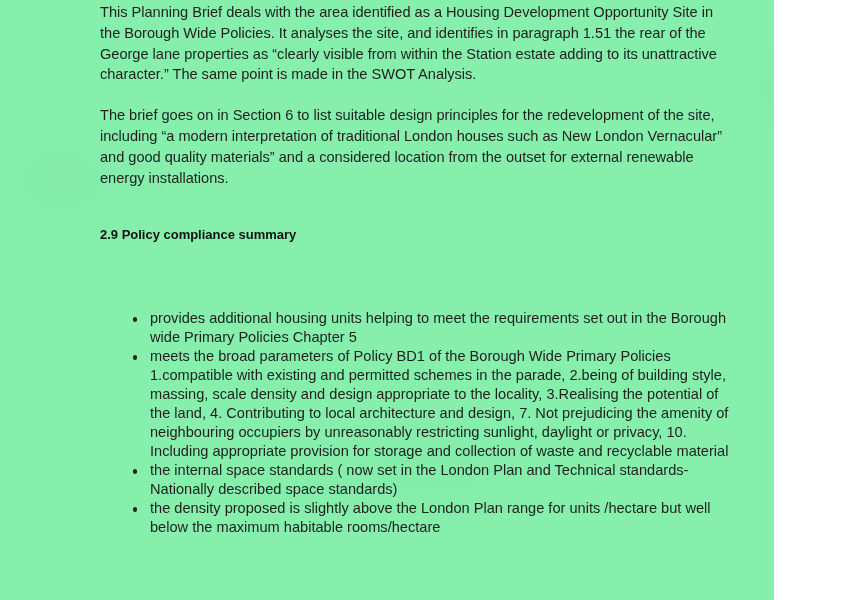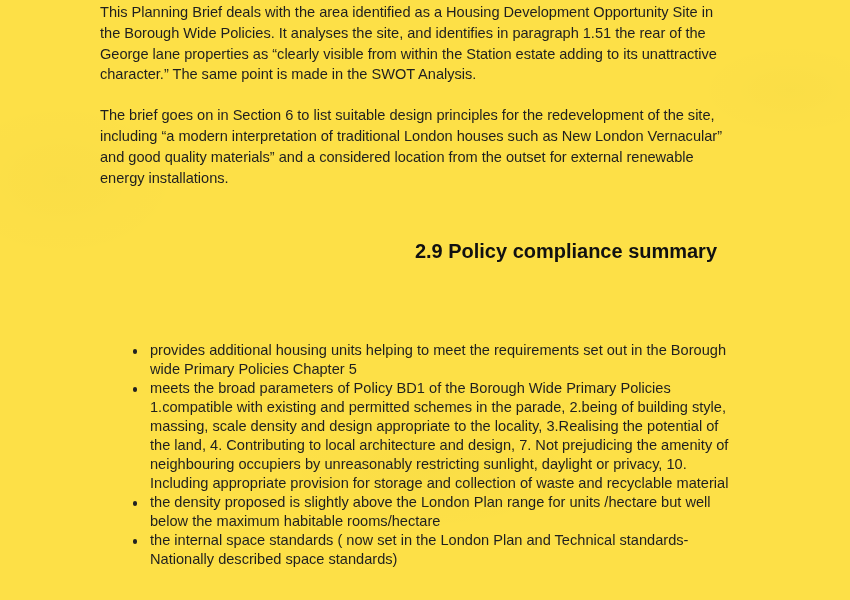--- a/index.html
+++ b/index.html
@@ -11,25 +11,25 @@
     width: 850px;
     height: 600px;
     background: #ffffff;
     font-family: "Liberation Sans", sans-serif;
     color: #1c1c1c;
     overflow: hidden;
   }
 
   .page {
     position: relative;
-    width: 850px;
+    width: 774px;
     height: 600px;
-    background: #fde047;
+    background: #86efac;
     box-sizing: border-box;
-    padding: 0 117px 0 100px;
+    padding: 0 42px 0 100px;
     overflow: hidden;
   }
 
   
   .scan-tint {
     position: absolute;
     inset: 0;
     pointer-events: none;
     background:
       radial-gradient(ellipse 180px 120px at 62px 180px, rgba(0,0,0,0.012), rgba(0,0,0,0) 70%),
@@ -50,27 +50,26 @@
     color: #1f1f1f;
     text-align: left;
   }
 
   .gap-para { height: 20px; }
   .gap-before-heading { height: 37px; }
   .gap-after-heading { height: 23px; }
   .gap-before-list { height: 20px; }
 
   h2.heading {
-    margin: 16px;
-    font-size: 20px;
+    margin: 0;
+    font-size: 13px;
     line-height: 20.8px;
     font-weight: bold;
     color: #111111;
     letter-spacing: -0.01px;
-    text-align: right;
   }
 
   ul.policy-list {
     margin: 0;
     padding: 0;
     list-style: none;
   }
 
   ul.policy-list > li {
     position: relative;
@@ -125,23 +124,23 @@
       <li>
         <span class="bullet-mark"></span>
         <span class="li-text">provides additional housing units helping to meet the requirements set out in the Borough wide Primary Policies Chapter 5</span>
       </li>
       <li>
         <span class="bullet-mark"></span>
         <span class="li-text">meets the broad parameters of Policy BD1 of the Borough Wide Primary Policies 1.compatible with existing and permitted schemes in the parade, 2.being of building style, massing, scale density and design appropriate to the locality, 3.Realising the potential of the land, 4. Contributing to local architecture and design, 7. Not prejudicing the amenity of neighbouring occupiers by unreasonably restricting sunlight, daylight or privacy, 10. Including appropriate provision for storage and collection of waste and recyclable material</span>
       </li>
       <li>
         <span class="bullet-mark"></span>
-        <span class="li-text">the density proposed is slightly above the London Plan range for units /hectare but well below the maximum habitable rooms/hectare</span>
+        <span class="li-text">the internal space standards ( now set in the London Plan and Technical standards-Nationally described space standards)</span>
       </li>
       <li>
         <span class="bullet-mark"></span>
-        <span class="li-text">the internal space standards ( now set in the London Plan and Technical standards-Nationally described space standards)</span>
+        <span class="li-text">the density proposed is slightly above the London Plan range for units /hectare but well below the maximum habitable rooms/hectare</span>
       </li>
 
     </ul>
 
   </div>
 </div>
 
 </body></html>

